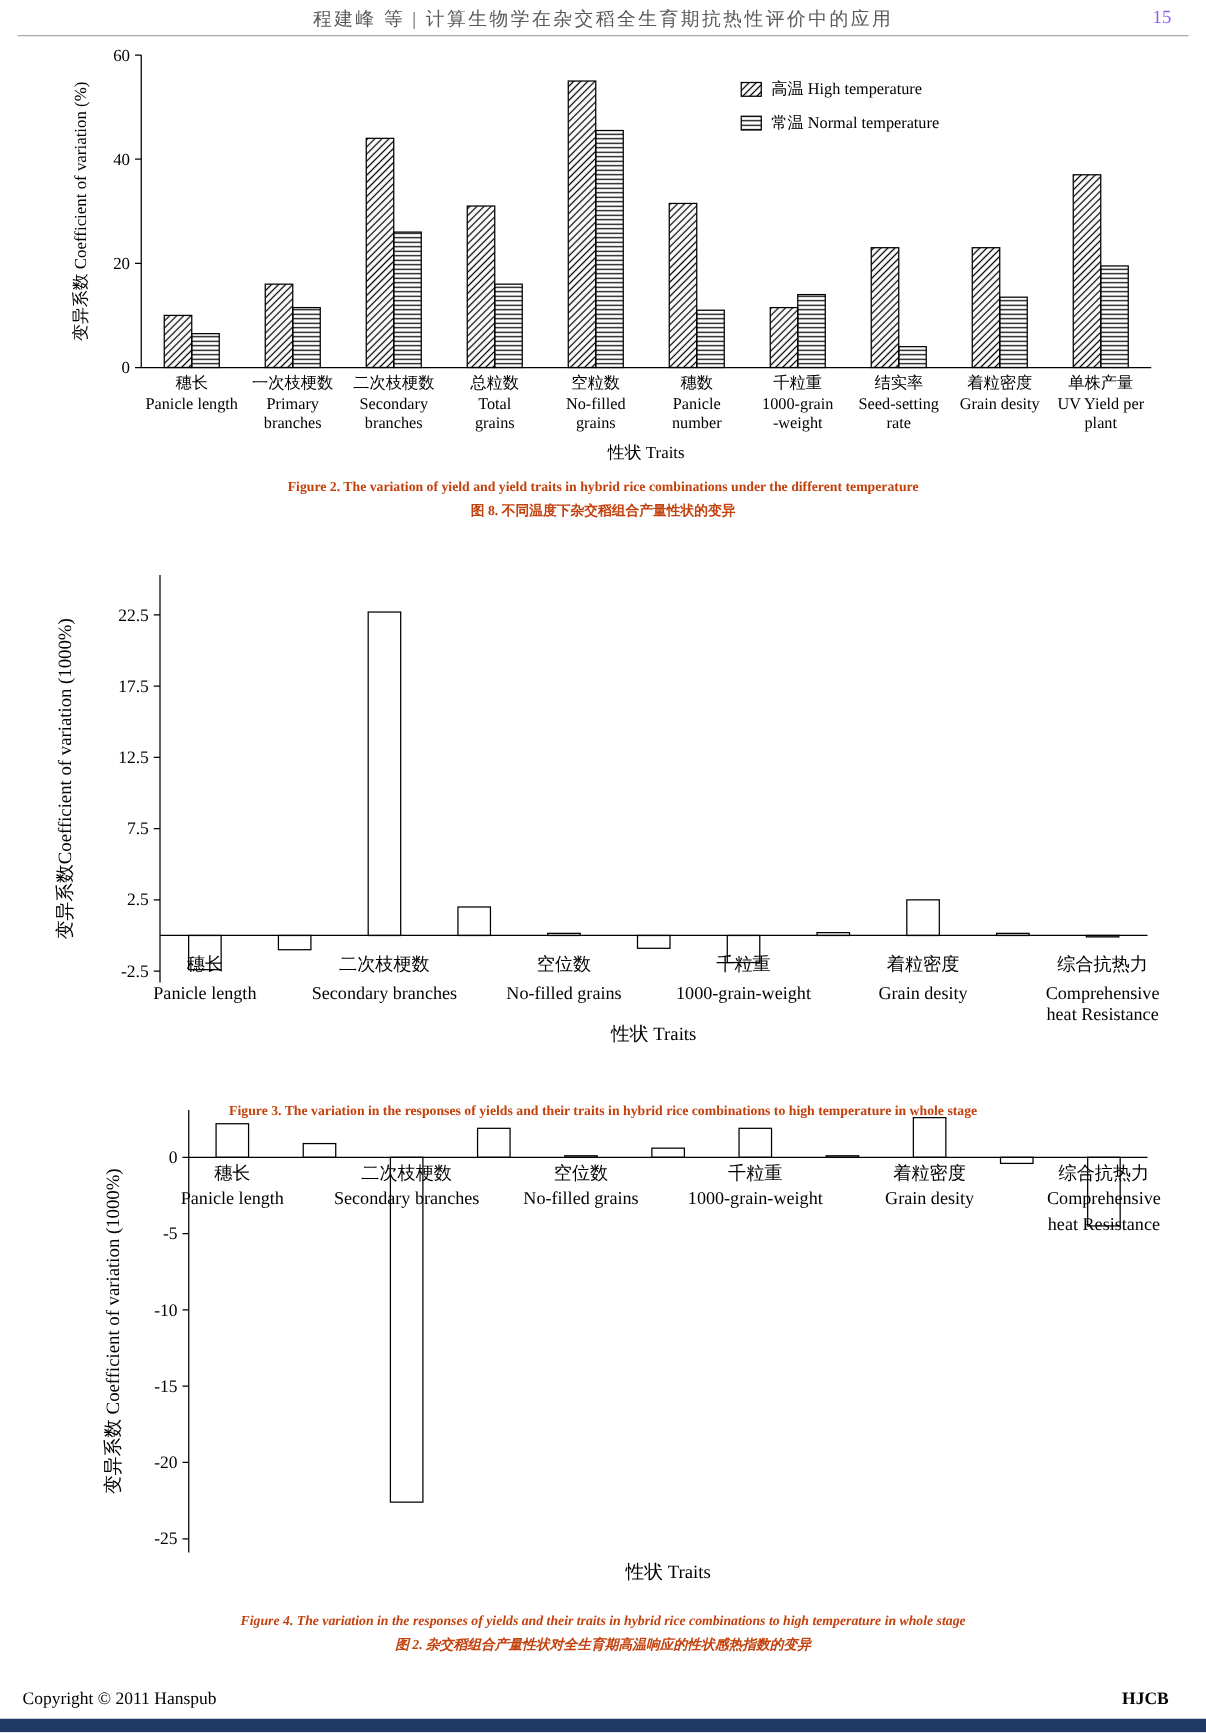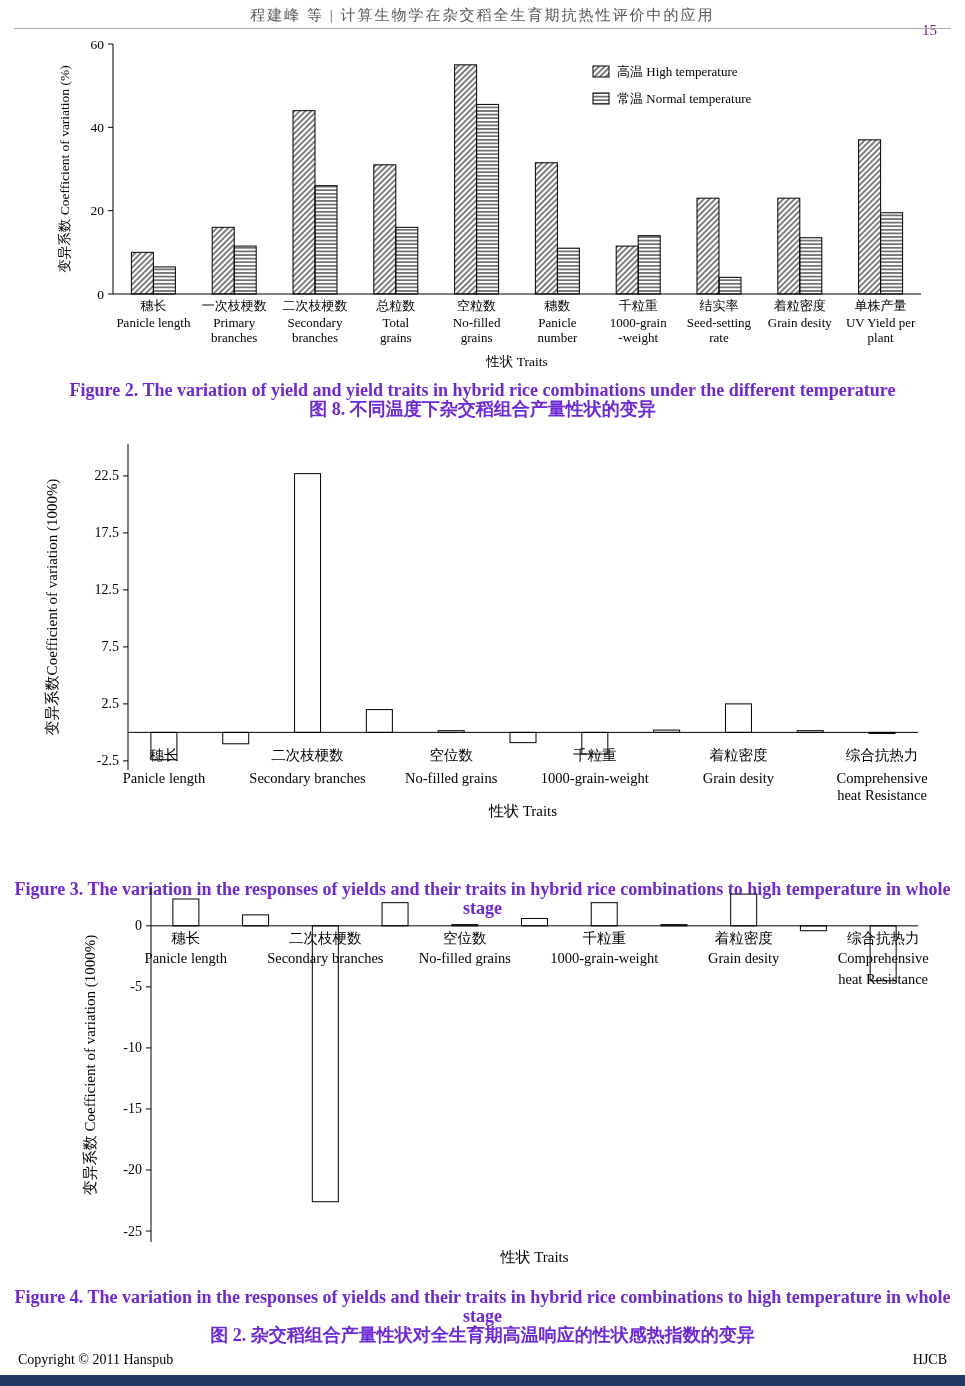--- a/index.html
+++ b/index.html
@@ -2,36 +2,36 @@
 <html><head>
 <meta charset="utf-8">
 <style>
   * { margin:0; padding:0; box-sizing:border-box; }
   html,body { background:#ffffff; }
   body { font-family:"Liberation Serif", serif; color:#000; }
   .page { position:relative; width:965px; height:1386px; background:#fff; overflow:hidden; margin:0 auto; }
 
   .header { position:absolute; top:6px; left:0; width:100%; text-align:center;
             font-size:15px; color:#595959; letter-spacing:2px; }
-  .header-page-number { position:absolute; right:28px; top:0; color:#701a75; letter-spacing:0;margin-top:16px; }
+  .header-page-number { position:absolute; right:28px; top:0; color:#8b5cf6; letter-spacing:0; }
   .header-rule { position:absolute; top:28px; left:14px; right:14px; border-top:1px solid #aaa; }
 
   .chart { position:absolute; left:33px; }
   #chart-fig2 { top:30px; }
-  #chart-fig3 { top:436px; }
+  #chart-fig3 { top:452px; }
   #chart-fig4 { top:882px; }
 
   .caption { position:absolute; left:0; width:100%; text-align:center; font-weight:bold;
-             font-size:18px; line-height:19px; color:#6d28d9; }
+             font-size:11px; line-height:19px; color:#c2410c; }
   #caption-fig2 { top:381px; }
   #caption-fig3 { top:880px;text-align:center; }
-  #caption-fig4 { top:1288px; }
+  #caption-fig4 { top:1288px;font-style:italic; }
 
   .footer { position:absolute; left:18px; right:18px; top:1352px; font-size:14px; }
-  .footer .journal { position:absolute; right:0; top:0; font-weight:normal; }
+  .footer .journal { position:absolute; right:12px; top:0; font-weight:bold; }
   .footer-bar { position:absolute; bottom:0; left:0; width:100%; height:11px; background:#1F3864; }
 </style>
 </head>
 <body>
 
 <div class="page">
 
   <div class="header">
     <span class="header-title">程建峰 等 | 计算生物学在杂交稻全生育期抗热性评价中的应用</span>
     <span class="header-page-number">15</span>

